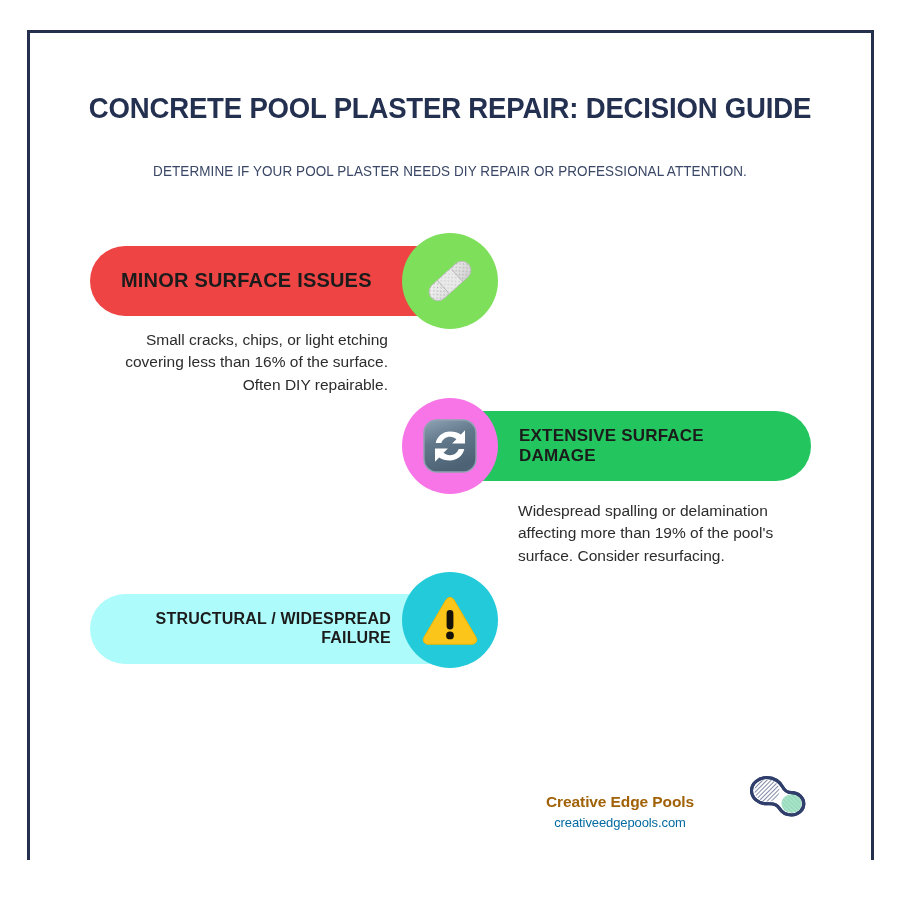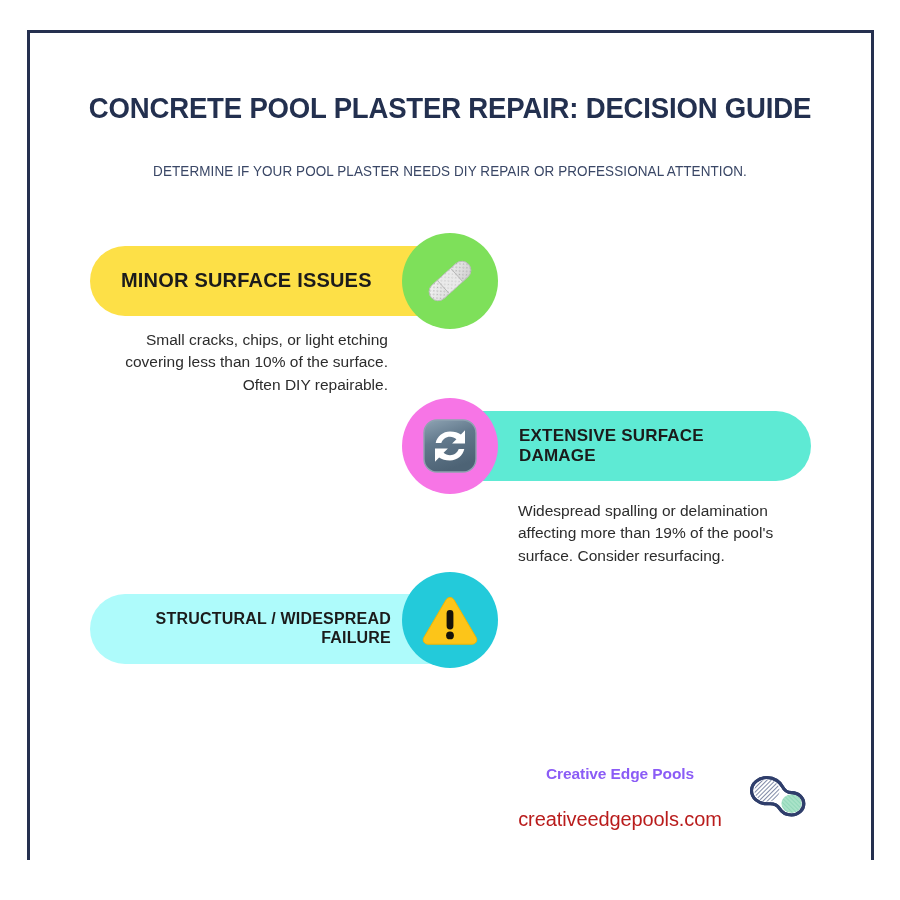--- a/index.html
+++ b/index.html
@@ -82,35 +82,35 @@
     letter-spacing: 0.2px;
     line-height: 1.18;
     width: 100%;
   }
 
   
   .pill-green {
     left: 90px;
     top: 246px;
     width: 375px;
-    background: #fde047;
+    background: #ef4444;
   }
   .pill-green .pill-label {
     padding-left: 31px;
     padding-right: 90px;
     text-align: left;
     font-size: 20px;
   }
 
   
   .pill-pink {
     left: 435px;
     top: 411px;
     width: 376px;
-    background: #5eead4;
+    background: #22c55e;
   }
   .pill-pink .pill-label {
     padding-left: 84px;
     padding-right: 26px;
     text-align: left;
     font-size: 17px;
   }
 
   
   .pill-cyan {
@@ -179,28 +179,29 @@
   .footer-text {
     position: absolute;
     left: 0;
     top: 0;
     width: 240px;
     text-align: center;
   }
   .brand-name {
     font-size: 15.5px;
     font-weight: bold;
-    color: #8b5cf6;
+    color: #a16207;
     letter-spacing: -0.1px;
+    margin-top: 28px;
   }
   .brand-url {
-    margin-top: 25px;
-    font-size: 20px;
+    margin-top: 4px;
+    font-size: 13px;
     font-weight: normal;
-    color: #b91c1c;
+    color: #0369a1;
     letter-spacing: -0.1px;
   }
   .brand-logo {
     position: absolute;
     left: 248px;
     top: 8px;
     width: 68px;
     height: 44px;
   }
 </style>
@@ -236,21 +237,21 @@
         <rect x="5" y="21" width="50" height="18" rx="9" ry="9" fill="url(#bandGrad)" stroke="#bcbcbc" stroke-width="0.9"></rect>
         <rect x="5" y="21" width="50" height="18" rx="9" ry="9" fill="url(#bandDots)"></rect>
         <rect x="21" y="21.4" width="18" height="17.2" fill="#eaeaea" opacity="0.95"></rect>
         <rect x="21" y="21.4" width="18" height="17.2" fill="url(#bandDots)" opacity="0.55"></rect>
         <line x1="21" y1="21.4" x2="21" y2="38.6" stroke="#b5b5b5" stroke-width="0.9"></line>
         <line x1="39" y1="21.4" x2="39" y2="38.6" stroke="#b5b5b5" stroke-width="0.9"></line>
       </g>
     </svg>
   </div>
 
-  <div class="body-copy copy-1">Small cracks, chips, or light etching covering less than 10% of the surface. Often DIY repairable.</div>
+  <div class="body-copy copy-1">Small cracks, chips, or light etching covering less than 16% of the surface. Often DIY repairable.</div>
 
   <div class="pill pill-pink">
     <div class="pill-label">EXTENSIVE SURFACE DAMAGE</div>
   </div>
 
   <div class="circle circle-pink">
     <svg width="60" height="60" viewBox="0 0 60 60">
       <defs>
         <linearGradient id="refreshGrad" x1="0" y1="0" x2="0.35" y2="1">
           <stop offset="0%" stop-color="#8fa4b4"></stop>

